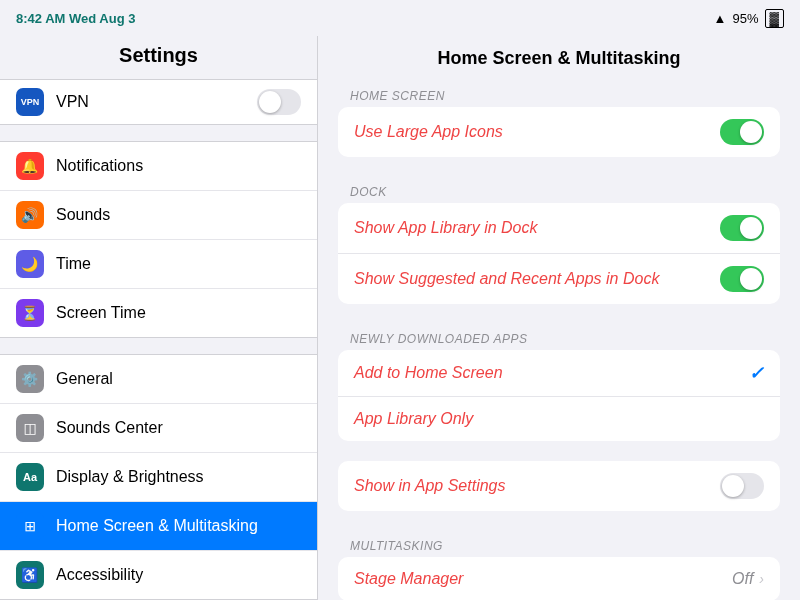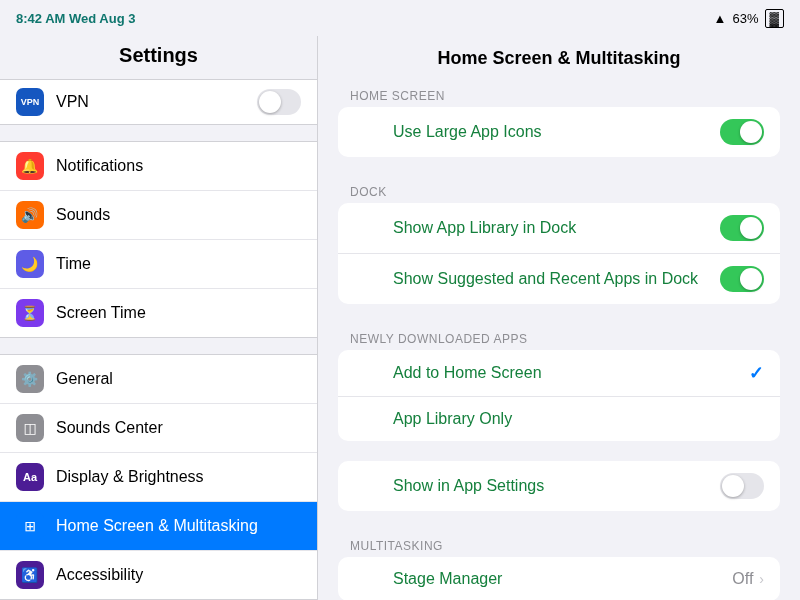--- a/index.html
+++ b/index.html
@@ -180,20 +180,21 @@
       padding: 12px 20px;
       font-size: 18px;
       font-weight: 600;
       color: #000;
       text-align: center;
       background: #f2f2f7;
     }
 
     .settings-section {
       margin: 0 20px 20px;
+      font-style: italic;
     }
     .section-label {
       font-size: 12px;
       color: #8e8e93;
       text-transform: uppercase;
       letter-spacing: 0.5px;
       padding: 8px 12px 4px;
     }
     .section-content {
       background: #fff;
@@ -206,22 +207,21 @@
       padding: 12px 16px;
       border-bottom: 1px solid #e5e5ea;
       min-height: 44px;
     }
     .settings-row:last-child {
       border-bottom: none;
     }
     .settings-row-label {
       flex: 1;
       font-size: 16px;
-      color: #15803d;
-      margin-left: 39px;
+      color: #ef4444;
     }
     .checkmark {
       color: #007aff;
       font-size: 18px;
       font-weight: 600;
     }
     .row-value {
       font-size: 16px;
       color: #8e8e93;
       margin-right: 6px;
@@ -230,31 +230,31 @@
       color: #c7c7cc;
       font-size: 14px;
     }
 
     
     .icon-red { background: #ff3b30; }
     .icon-orange { background: #ff6b00; }
     .icon-purple { background: #5e5ce6; }
     .icon-purple2 { background: #7c3aed; }
     .icon-gray { background: #8e8e93; }
-    .icon-blue { background: #4c1d95; }
+    .icon-blue { background: #0f766e; }
     .icon-blue2 { background: #007aff; }
   </style>
 </head>
 <body>
 
 <div class="status-bar">
   <span class="status-time">8:42 AM  Wed Aug 3</span>
   <div class="status-icons">
     <span style="font-size:13px;">▲</span>
-    <span class="battery-percent">63%</span>
+    <span class="battery-percent">95%</span>
     <span style="font-size:13px; border: 1.5px solid #000; border-radius:2px; padding: 1px 4px;">▓</span>
   </div>
 </div>
 
 <div class="main-layout">
 
   <div class="sidebar">
     <div class="sidebar-header">Settings</div>
 
     <div class="vpn-row">

